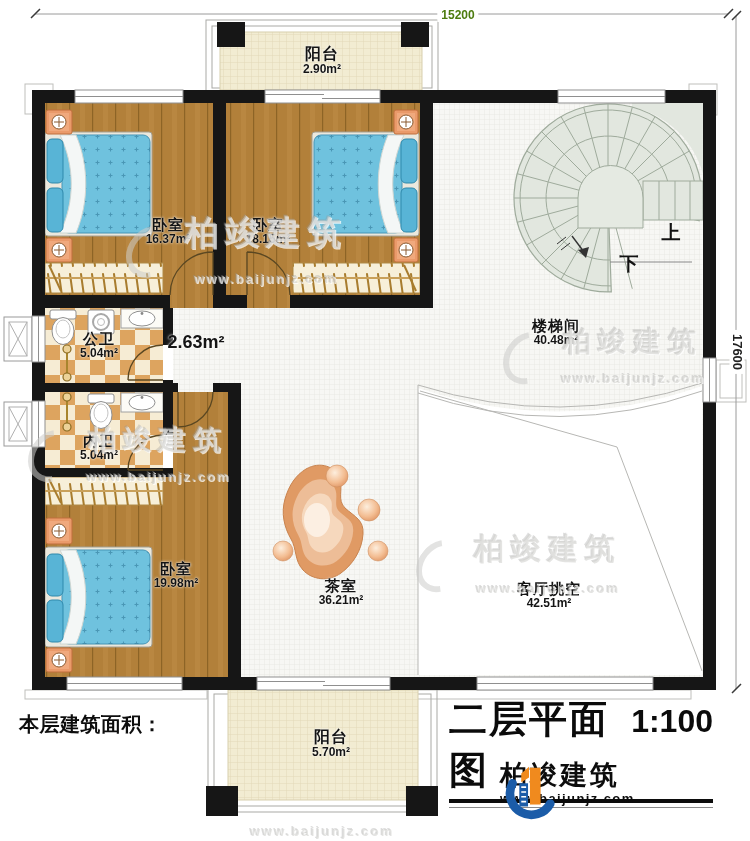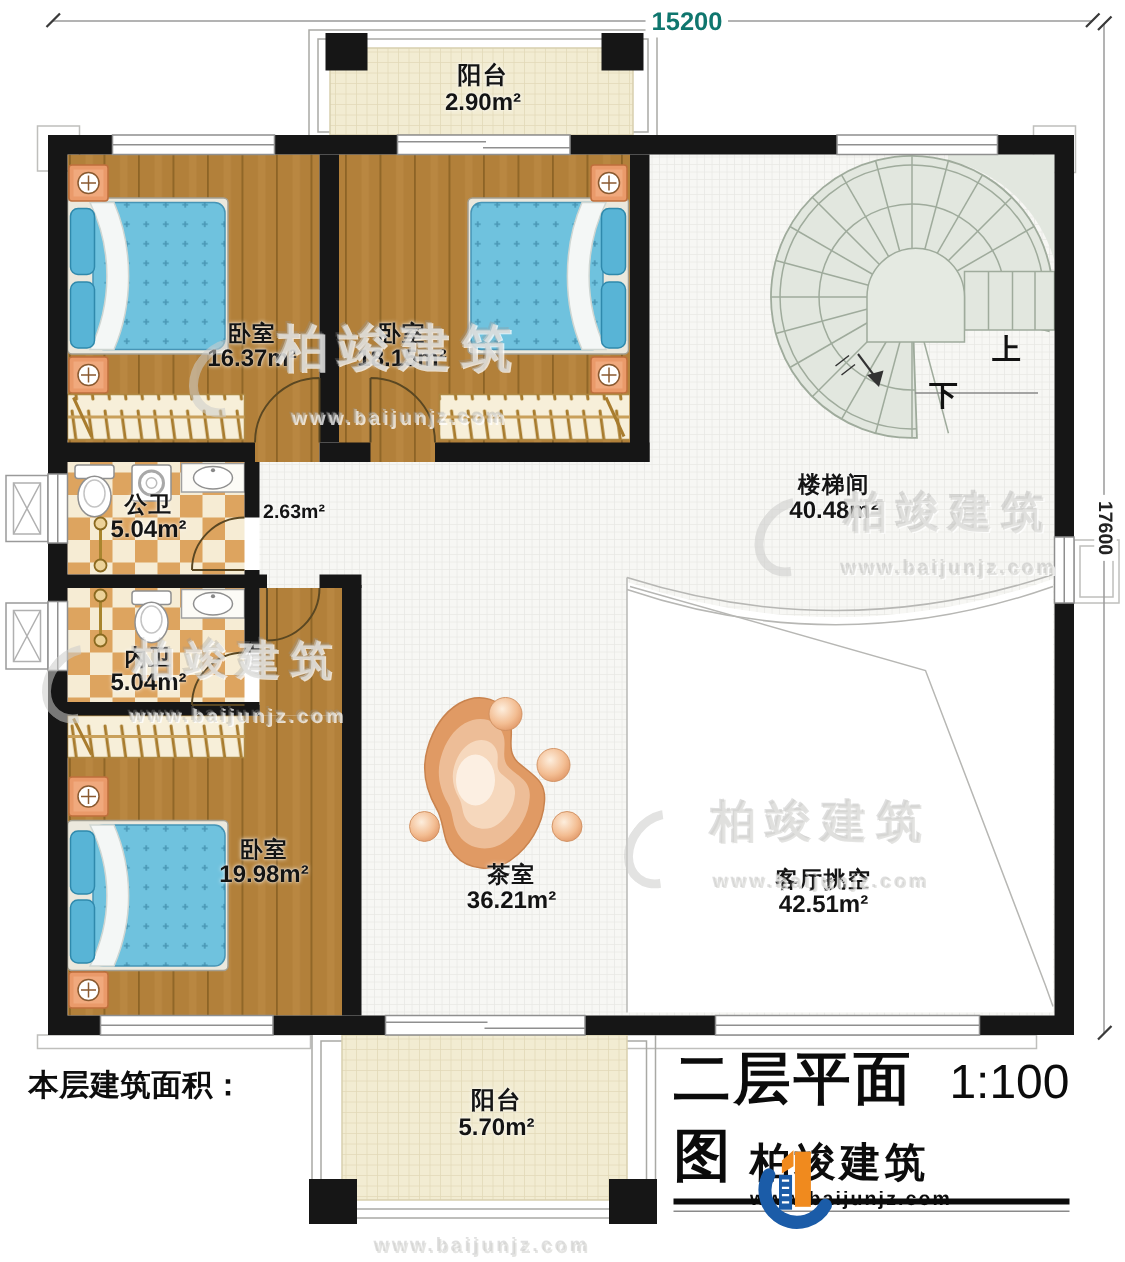--- a/index.html
+++ b/index.html
@@ -7,41 +7,41 @@
     position:relative;width:750px;height:841px;background:#ffffff;overflow:hidden;
     font-family:"Liberation Sans","DejaVu Sans",sans-serif;color:#141414;
   }
   .canvas svg{position:absolute;left:0;top:0;z-index:1;}
   .room-label{
     position:absolute;transform:translate(-50%,-50%);text-align:center;z-index:4;
     color:#141414;line-height:1.15;white-space:nowrap;
     text-shadow:0 0 3px rgba(255,255,255,.9),0 0 1px rgba(255,255,255,.9);
   }
   .room-label .rname{display:block;font-size:15px;font-weight:800;letter-spacing:1px;}
-  .room-label .rarea{display:block;font-size:16px;font-weight:700;}
+  .room-label .rarea{display:block;font-size:12px;font-weight:700;}
   .room-label.big .rname{font-size:16px;}
   .rname:empty{display:none;}
   .stair-label{
     position:absolute;transform:translate(-50%,-50%);font-size:19px;font-weight:900;z-index:4;color:#111;
   }
   .dim-h{
     position:absolute;left:458px;top:15px;transform:translate(-50%,-50%);
-    font-size:17px;font-weight:700;background:#fff;padding:0 4px;z-index:4;color:#0f766e;
+    font-size:12px;font-weight:700;background:#fff;padding:0 4px;z-index:4;color:#4d7c0f;
   }
   .dim-v{
     position:absolute;left:737px;top:352px;transform:translate(-50%,-50%) rotate(90deg);
     font-size:13px;font-weight:700;background:#fff;padding:0 4px;z-index:4;color:#222;
   }
   .footer{position:absolute;left:19px;top:706px;z-index:4;font-size:20px;font-weight:700;
     color:#0d0d0d;line-height:1.8;letter-spacing:.5px;}
   .footer .frow{display:flex;align-items:baseline;}
   .title-block{position:absolute;left:449px;top:694px;width:264px;z-index:4;}
   .title-row{display:flex;align-items:baseline;justify-content:flex-start;}
   .title-main{font-size:38px;font-weight:900;letter-spacing:2px;color:#0b0b0b;}
-  .title-scale{font-size:32px;font-weight:400;color:#0b0b0b;}
+  .title-scale{font-size:32px;font-weight:700;color:#0b0b0b;}
   .title-rule{height:4px;background:#0c0c0c;margin-top:3px;}
   .title-rule2{height:1px;background:#8a8a8a;margin-top:4px;}
   .logo{position:absolute;left:500px;top:760px;display:flex;gap:9px;align-items:center;z-index:4;}
   .logo-texts{display:flex;flex-direction:column;}
   .logo-brand{font-size:27px;font-weight:900;letter-spacing:3px;color:#0c0c0c;line-height:1.15;}
   .logo-url{font-size:13px;font-weight:800;letter-spacing:1.4px;color:#0c0c0c;}
   .watermark{
     position:absolute;display:flex;align-items:center;gap:10px;z-index:5;pointer-events:none;
     color:rgba(205,205,202,.55);
     text-shadow:1px 1px 0 rgba(255,255,255,.75),-1px -1px 0 rgba(150,150,150,.30);
@@ -399,21 +399,21 @@
   <div class="room-label" style="left:556px;top:333px">
     <span class="rname">楼梯间</span>
     <span class="rarea">40.48m²</span>
   </div>
   <div class="room-label" style="left:99px;top:346px">
     <span class="rname">公卫</span>
     <span class="rarea">5.04m²</span>
   </div>
   <div class="room-label" style="left:196px;top:342px">
 
-    <span class="rarea" style="font-size:13px">2.63m²</span>
+    <span class="rarea" style="font-size:18px">2.63m²</span>
   </div>
   <div class="room-label" style="left:99px;top:448px">
     <span class="rname">内卫</span>
     <span class="rarea">5.04m²</span>
   </div>
   <div class="room-label" style="left:176px;top:576px">
     <span class="rname">卧室</span>
     <span class="rarea">19.98m²</span>
   </div>
   <div class="room-label" style="left:341px;top:593px">

